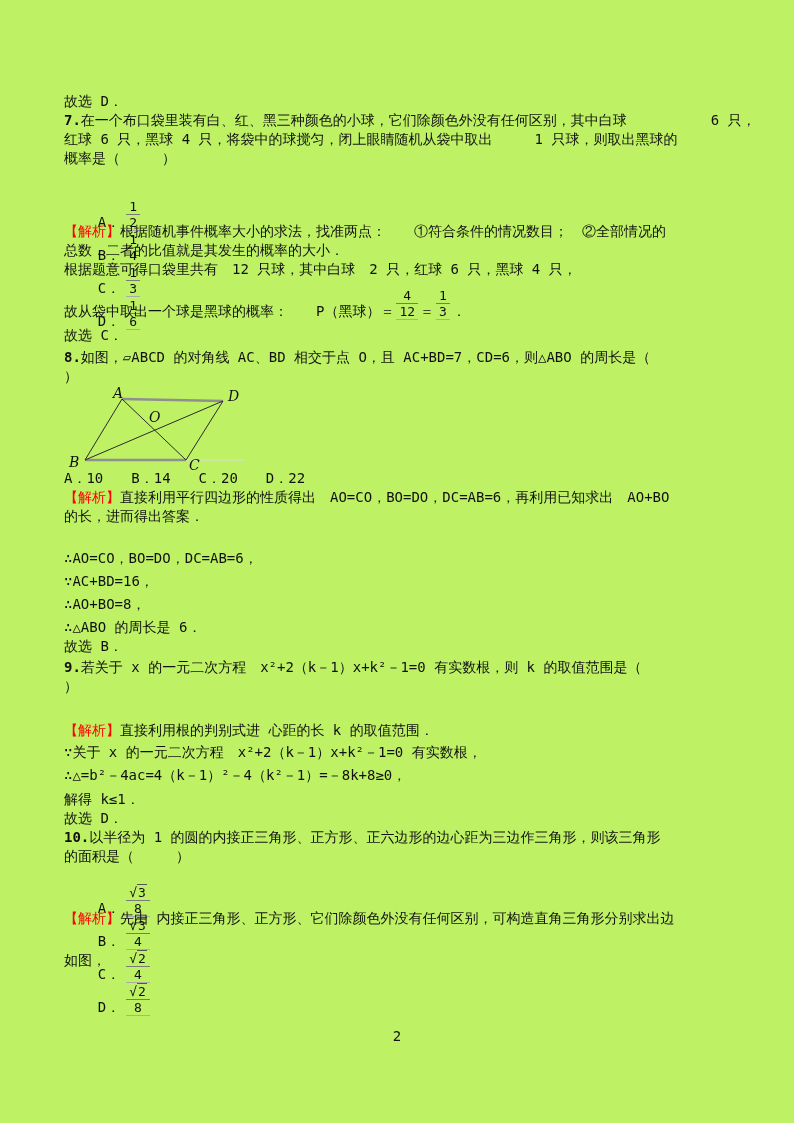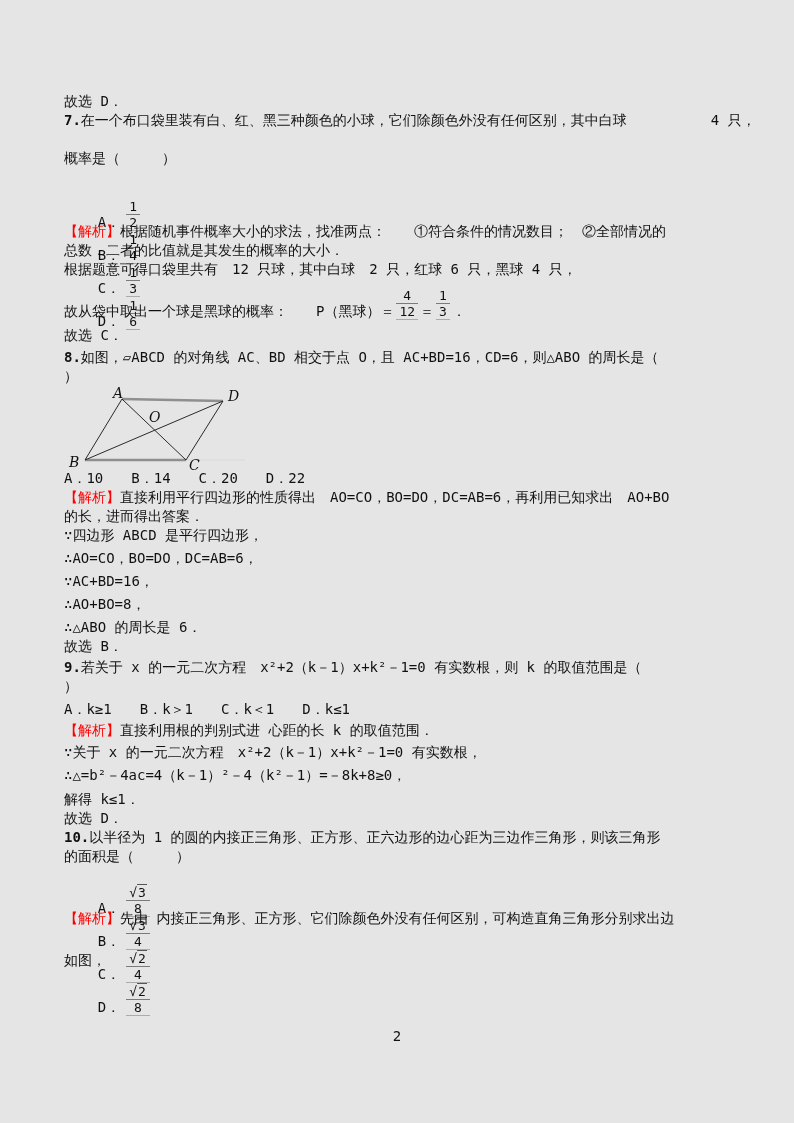--- a/index.html
+++ b/index.html
@@ -1,20 +1,20 @@
 <!DOCTYPE html>
 <html><head>
 <meta charset="utf-8">
 <style>
   html, body { margin: 0; padding: 0; background: #ffffff; }
   .page {
     position: relative;
     width: 794px;
     height: 1123px;
-    background: #e5e5e5;
+    background: #bef264;
     font-family: "DejaVu Sans Mono", "Liberation Sans", sans-serif;
     font-size: 14px;
     color: #111;
     overflow: hidden;
   }
   .line {
     position: absolute;
     left: 64px;
     white-space: pre;
     line-height: 19px;
@@ -66,39 +66,40 @@
     line-height: 19px;
   }
 </style>
 </head>
 <body>
 
 <div class="page">
 
   <div class="line" style="top:92px">故选 D．</div>
 
-  <div class="line" style="top:111px"><span class="bold">7.</span><span>在一个布口袋里装有白、红、黑三种颜色的小球，它们除颜色外没有任何区别，其中白球　　　　　　4 只，</span></div>
+  <div class="line" style="top:111px"><span class="bold">7.</span><span>在一个布口袋里装有白、红、黑三种颜色的小球，它们除颜色外没有任何区别，其中白球　　　　　　6 只，</span></div>
+  <div class="line" style="top:130px">红球 6 只，黑球 4 只，将袋中的球搅匀，闭上眼睛随机从袋中取出　　　1 只球，则取出黑球的</div>
   <div class="line" style="top:149px">概率是（　　　）</div>
 
   <div class="line q7opts" style="top:180px">
     <span class="opt"><span class="opt-label">A．</span><span class="frac"><span class="num">1</span><span class="den">2</span></span></span>
     <span class="opt"><span class="opt-label">B．</span><span class="frac"><span class="num">1</span><span class="den">4</span></span></span>
     <span class="opt"><span class="opt-label">C．</span><span class="frac"><span class="num">1</span><span class="den">3</span></span></span>
     <span class="opt"><span class="opt-label">D．</span><span class="frac"><span class="num">1</span><span class="den">6</span></span></span>
   </div>
 
   <div class="line" style="top:222px"><span class="red">【解析】</span><span>根据随机事件概率大小的求法，找准两点：　　①符合条件的情况数目；　②全部情况的</span></div>
   <div class="line" style="top:241px">总数．二者的比值就是其发生的概率的大小．</div>
   <div class="line" style="top:260px">根据题意可得口袋里共有　12 只球，其中白球　2 只，红球 6 只，黑球 4 只，</div>
 
   <div class="line" style="top:288px"><span>故从袋中取出一个球是黑球的概率：　　P（黑球）＝</span><span class="frac"><span class="num">4</span><span class="den">12</span></span><span>＝</span><span class="frac"><span class="num">1</span><span class="den">3</span></span><span>．</span></div>
 
   <div class="line" style="top:326px">故选 C．</div>
 
-  <div class="line" style="top:348px"><span class="bold">8.</span><span>如图，▱ABCD 的对角线 AC、BD 相交于点 O，且 AC+BD=16，CD=6，则△ABO 的周长是（</span></div>
+  <div class="line" style="top:348px"><span class="bold">8.</span><span>如图，▱ABCD 的对角线 AC、BD 相交于点 O，且 AC+BD=7，CD=6，则△ABO 的周长是（</span></div>
   <div class="line" style="top:367px">）</div>
 
   <svg class="figure" width="190" height="85" viewBox="0 0 190 85">
 
     <line x1="123" y1="74" x2="182" y2="74" stroke="#d9d9d9" stroke-width="1"></line>
 
     <line x1="59" y1="13" x2="160" y2="15" stroke="#8f8f8f" stroke-width="2.6"></line>
     <line x1="22" y1="74" x2="123" y2="74" stroke="#8f8f8f" stroke-width="2.6"></line>
 
     <line x1="59" y1="13" x2="22" y2="74" stroke="#2a2a2a" stroke-width="1"></line>
@@ -111,30 +112,28 @@
     <text class="fig-label" x="165" y="15">D</text>
     <text class="fig-label" x="6" y="81">B</text>
     <text class="fig-label" x="126" y="84">C</text>
     <text class="fig-label" x="86" y="36">O</text>
   </svg>
 
   <div class="line" style="top:469px">A．10　　B．14　　C．20　　D．22</div>
 
   <div class="line" style="top:488px"><span class="red">【解析】</span><span>直接利用平行四边形的性质得出　AO=CO，BO=DO，DC=AB=6，再利用已知求出　AO+BO</span></div>
   <div class="line" style="top:507px">的长，进而得出答案．</div>
-  <div class="line" style="top:526px">∵四边形 ABCD 是平行四边形，</div>
   <div class="line" style="top:549px">∴AO=CO，BO=DO，DC=AB=6，</div>
   <div class="line" style="top:572px">∵AC+BD=16，</div>
   <div class="line" style="top:595px">∴AO+BO=8，</div>
   <div class="line" style="top:618px">∴△ABO 的周长是 6．</div>
   <div class="line" style="top:637px">故选 B．</div>
 
   <div class="line" style="top:658px"><span class="bold">9.</span><span>若关于 x 的一元二次方程　x²+2（k－1）x+k²－1=0 有实数根，则 k 的取值范围是（</span></div>
   <div class="line" style="top:677px">）</div>
-  <div class="line" style="top:700px">A．k≥1　　B．k＞1　　C．k＜1　　D．k≤1</div>
   <div class="line" style="top:721px"><span class="red">【解析】</span><span>直接利用根的判别式进 心距的长 k 的取值范围．</span></div>
   <div class="line" style="top:743px">∵关于 x 的一元二次方程　x²+2（k－1）x+k²－1=0 有实数根，</div>
   <div class="line" style="top:766px">∴△=b²－4ac=4（k－1）²－4（k²－1）=－8k+8≥0，</div>
   <div class="line" style="top:790px">解得 k≤1．</div>
   <div class="line" style="top:809px">故选 D．</div>
 
   <div class="line" style="top:828px"><span class="bold">10.</span><span>以半径为 1 的圆的内接正三角形、正方形、正六边形的边心距为三边作三角形，则该三角形</span></div>
   <div class="line" style="top:847px">的面积是（　　　）</div>
 
   <div class="line q10opts" style="top:866px">

